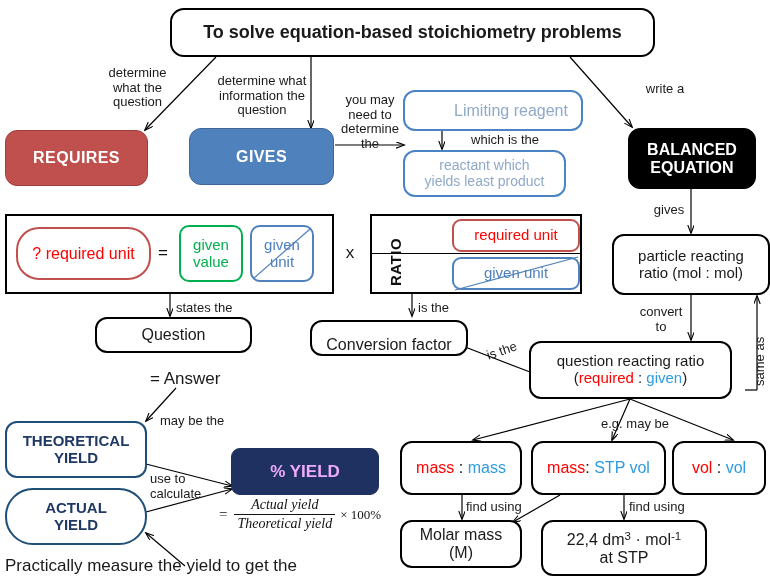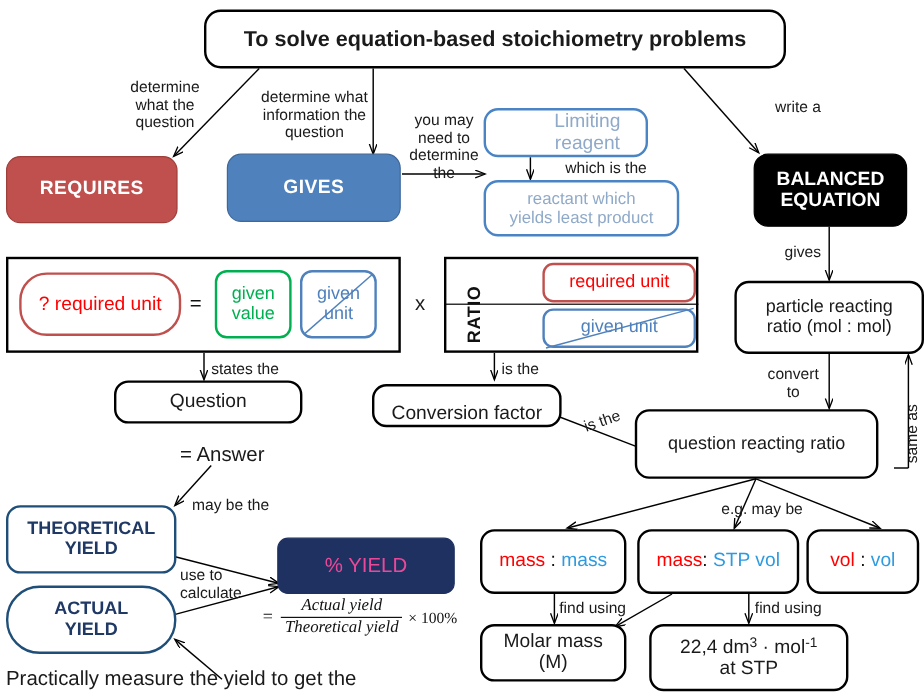--- a/index.html
+++ b/index.html
@@ -27,21 +27,21 @@
     border-radius:12px;
     line-height:1.12;
   }
   .node .ln{display:block;}
 
   .blk{border:2.5px solid #000;color:#1a1a1a;background:#fff;font-size:16px;}
 
   .fill-red{background:#C0504D;border:1.5px solid #9e3f3c;color:#fff;font-weight:bold;font-size:16px;letter-spacing:.4px;}
   .fill-blue{background:#4F81BD;border:1.5px solid #3f6899;color:#fff;font-weight:bold;font-size:16px;letter-spacing:.4px;}
   .fill-black{background:#000;border:1.5px solid #000;color:#fff;font-weight:bold;font-size:16px;}
-  .fill-navy{background:#1F3160;border:1.5px solid #1F3160;color:#ec4899;font-weight:normal;font-size:16px;}
+  .fill-navy{background:#1F3160;border:1.5px solid #1F3160;color:#f0abfc;font-weight:bold;font-size:16px;}
 
   .out-navy{border:2px solid #1F4E79;color:#1F3864;background:#fff;font-weight:bold;font-size:15px;}
   .out-lblue{border:2px solid #4A84C4;color:#8FA9C8;background:#fff;font-size:16px;font-weight:normal;}
 
   .out-red{border:2px solid #C0504D;color:#FF0000;background:#fff;font-size:16px;}
   .out-green{border:2px solid #00B050;color:#00B050;background:#fff;font-size:16px;}
   .out-blue{border:2px solid #4F81BD;color:#4F81BD;background:#fff;font-size:16px;}
 
   
   .lbl{
@@ -170,21 +170,21 @@
   <div class="lbl" style="left:637px;top:82px;width:56px;">write a</div>
 
   <div class="node fill-red" style="left:5px;top:130px;width:143px;height:56px;">
     <span>REQUIRES</span>
   </div>
 
   <div class="node fill-blue" style="left:189px;top:128px;width:145px;height:57px;">
     <span>GIVES</span>
   </div>
 
-  <div class="node out-lblue" style="left:403px;top:90px;width:137px;height:41px;padding-left:36px;">
+  <div class="node out-lblue" style="left:403px;top:90px;width:180px;height:41px;padding-left:36px;">
     <span>Limiting  reagent</span>
   </div>
 
   <div class="lbl" style="left:449px;top:133px;width:90px;text-align:right;">which is the</div>
 
   <div class="node out-lblue" style="left:403px;top:150px;width:163px;height:47px;flex-direction:column;font-size:14px;">
     <span class="ln">reactant which</span>
     <span class="ln">yields least product</span>
   </div>
 
@@ -253,20 +253,23 @@
   <div class="lbl" style="left:418px;top:301px;width:50px;text-align:left;">is the</div>
 
   <div class="node blk" style="left:310px;top:320px;width:158px;height:36px;align-items:flex-end;">
     <span>Conversion factor</span>
   </div>
 
   <div class="lbl" style="left:482px;top:344px;width:40px;transform:rotate(-19deg);">is the</div>
 
   <div class="node blk" style="left:529px;top:341px;width:203px;height:58px;flex-direction:column;font-size:15px;">
     <span class="ln">question reacting ratio</span>
+    <span class="ln">
+      <span>(</span><span style="color:#FF0000;">required</span><span> : </span><span style="color:#2E9BE0;">given</span><span>)</span>
+    </span>
   </div>
 
   <div class="lbl big" style="left:150px;top:369px;width:120px;text-align:left;">=   Answer</div>
 
   <div class="lbl" style="left:160px;top:414px;width:80px;text-align:left;">may be the</div>
 
   <div class="node out-navy" style="left:5px;top:421px;width:142px;height:57px;flex-direction:column;">
     <span class="ln">THEORETICAL</span>
     <span class="ln">YIELD</span>
   </div>

